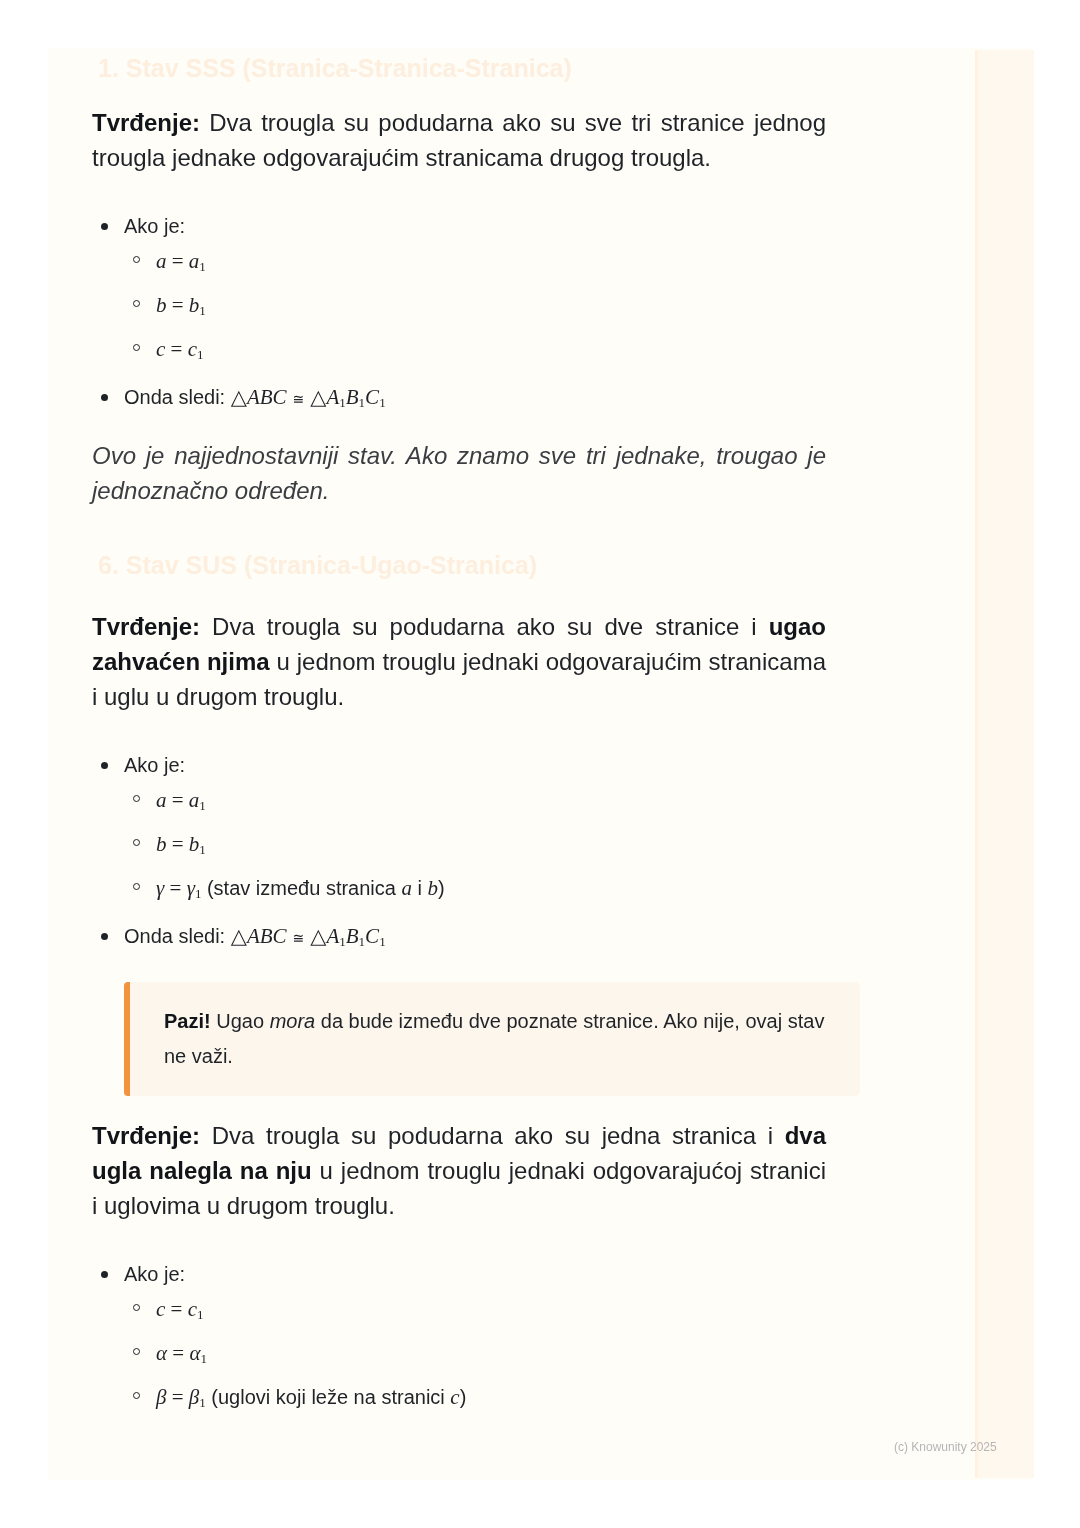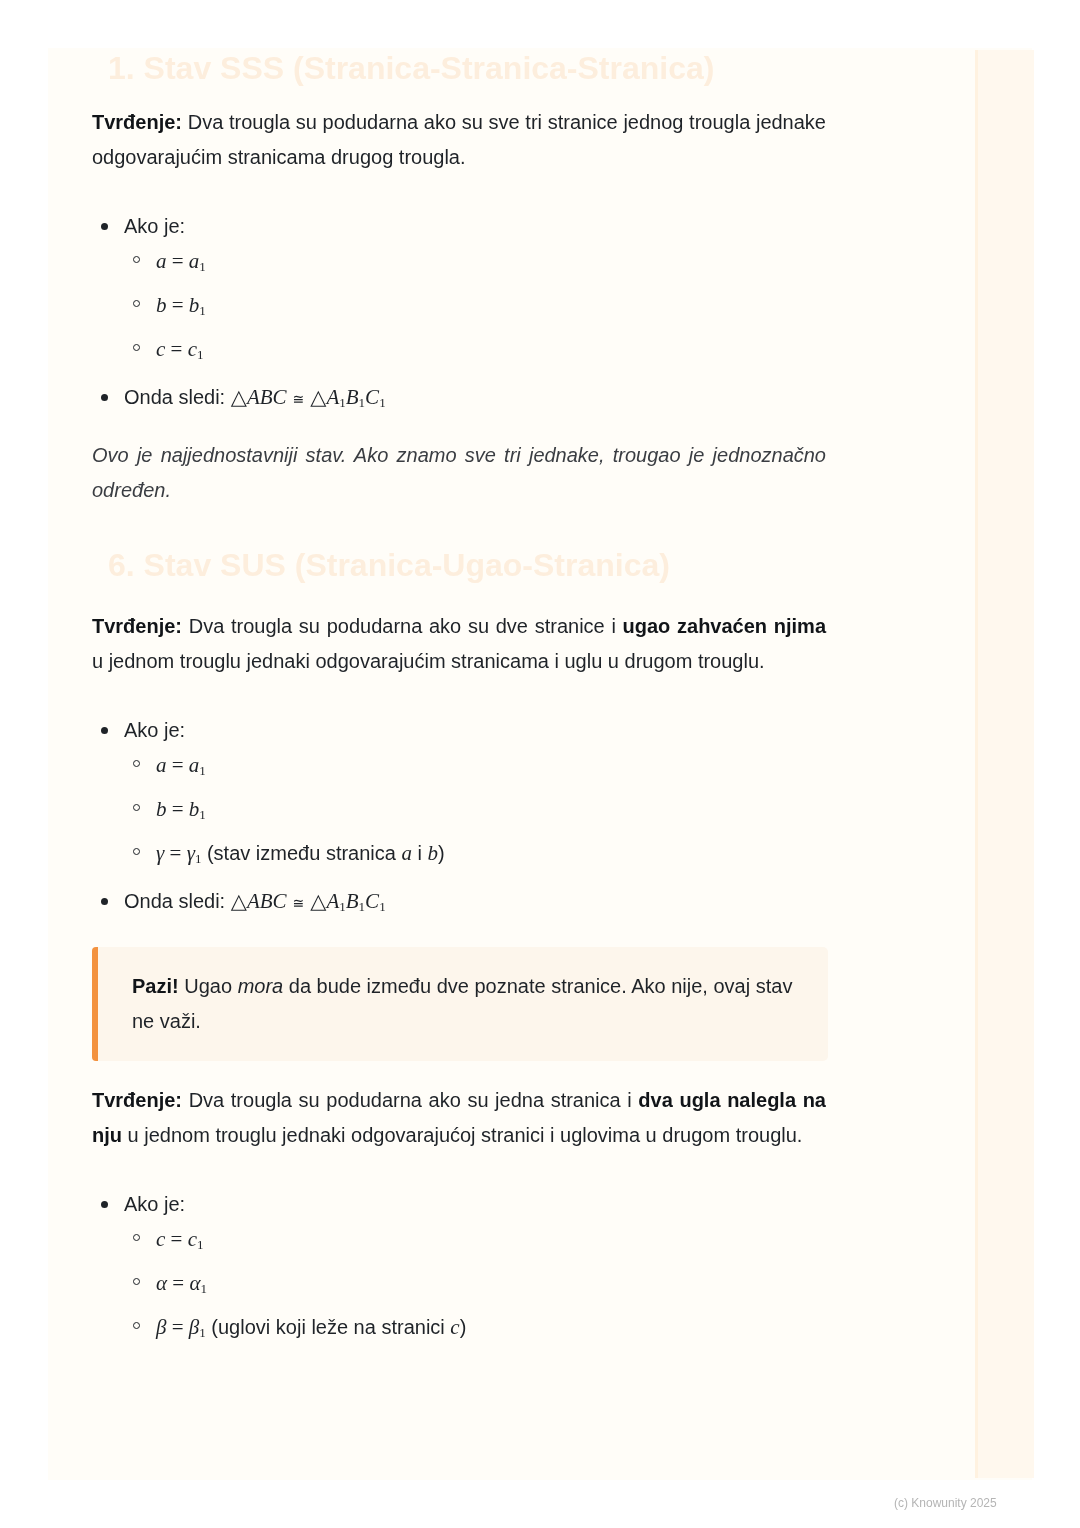--- a/index.html
+++ b/index.html
@@ -33,30 +33,30 @@
       border-left: 3px solid #fff2e0;
     }
     .content {
       position: absolute;
       left: 92px;
       top: 48px;
       width: 734px;
     }
     h2.section-title {
       font-family: "Liberation Sans", sans-serif;
-      font-size: 32px;
+      font-size: 25px;
       font-weight: bold;
       color: #fdeedd;
-      margin: 16px;
+      margin: 6px;
       height: 40px;
       line-height: 40px;
       white-space: nowrap;
     }
     p.body-text {
-      font-size: 20px;
+      font-size: 24px;
       line-height: 35px;
       margin: 0;
       text-align: justify;
       text-align-last: left;
       color: #1f2328;
     }
     p.italic-note {
       font-style: italic;
       color: #3a3d42;
     }
@@ -121,41 +121,42 @@
       font-style: normal;
       font-size: 14px;
       margin: 0 6px;
     }
     .callout {
       position: relative;
       background: #fdf6ec;
       border-radius: 5px;
       padding: 22px 30px 22px 40px;
       width: 666px;
+      margin-left: 32px;
     }
     .callout::before {
       content: "";
       position: absolute;
       left: 0;
       top: 0;
       bottom: 0;
       width: 6px;
       background: #f3923f;
       border-radius: 4px 0 0 4px;
     }
     .callout p {
       margin: 0;
       font-size: 20px;
       line-height: 35px;
       color: #1f2328;
     }
     .footer {
       position: absolute;
       left: 894px;
-      top: 1496px;
+      top: 1440px;
       font-size: 12px;
       color: #b5b5b5;
       font-family: "Liberation Sans", sans-serif;
       white-space: nowrap;
     }
   </style>
 </head>
 <body>
 
 <div class="page"></div>

